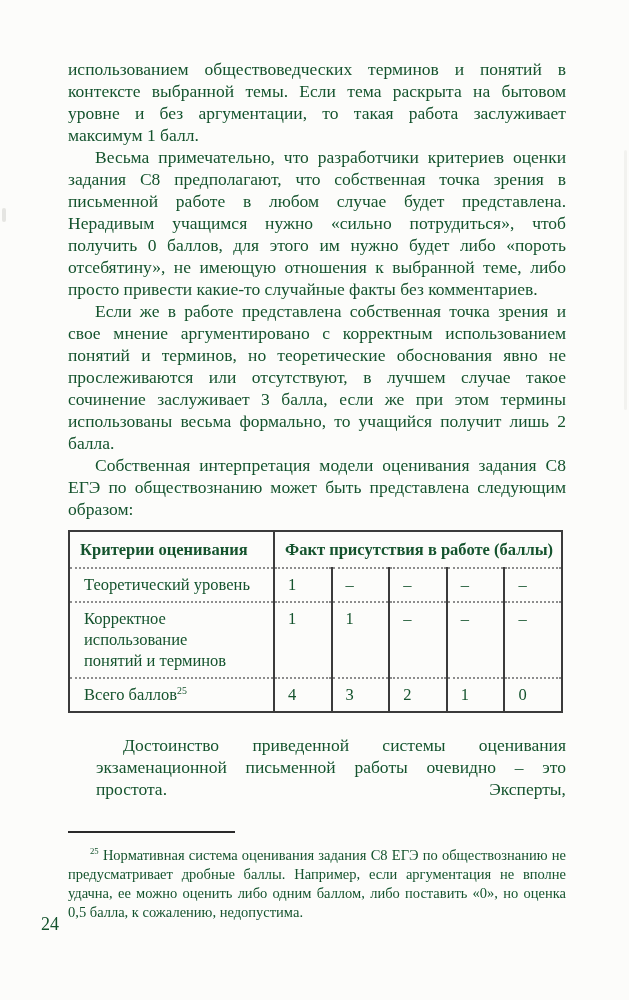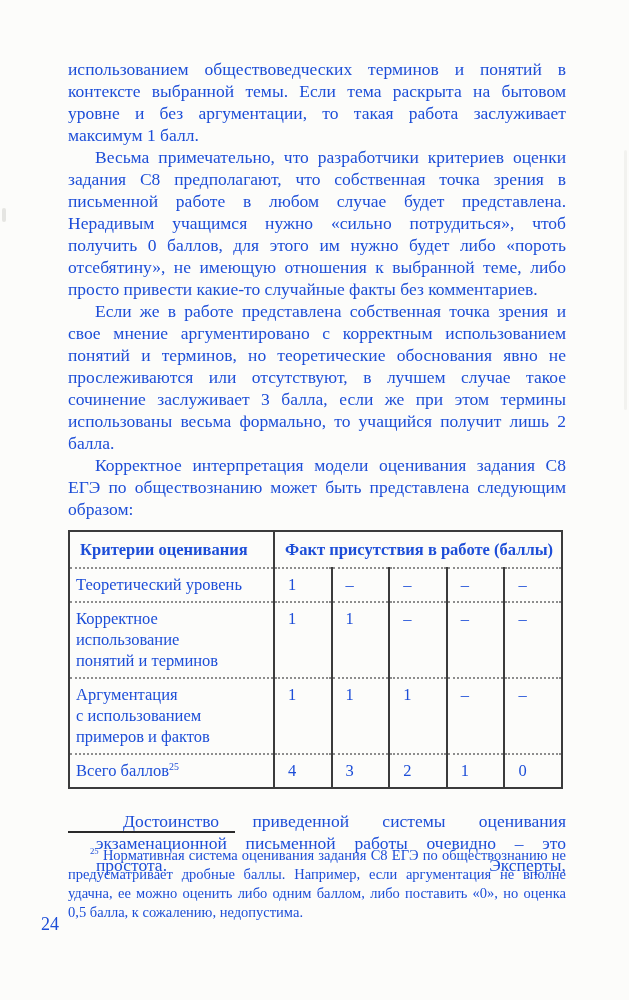--- a/index.html
+++ b/index.html
@@ -1,37 +1,37 @@
 <!DOCTYPE html>
 <html lang="ru"><head>
 <meta charset="utf-8">
 <style>
   html,body{margin:0;padding:0;background:#e8e8e6;}
   .page{
     width:629px;height:1000px;background:#fcfcfa;position:relative;
-    font-family:"Liberation Serif","DejaVu Serif",serif;color:#1d4ed8;
+    font-family:"Liberation Serif","DejaVu Serif",serif;color:#14532d;
     box-sizing:border-box;padding:58px 63px 0 68px;overflow:hidden;
     margin:0 auto;
   }
   .para{margin:0;font-size:17.5px;line-height:22px;text-align:justify;}
   .para.indent{text-indent:27px;}
   .para.cont{text-align-last:justify;margin-left:28px;}
   .it{}
   sup{font-size:0.6em;line-height:0;vertical-align:super;}
 
   table.score{
     border-collapse:collapse;table-layout:fixed;width:493px;
     margin:10px 0 8px 0;font-size:16.5px;line-height:21px;
     border:2px solid #3b3b3b;
   }
   table.score th, table.score td{
     border-left:2px solid #3b3b3b;
     border-top:2px dotted #8d8d8d;
     vertical-align:top;text-align:left;
-    padding:5px 8px 6px 6px;
+    padding:5px 8px 6px 14px;
   }
   table.score thead th{
     border-top:none;font-weight:bold;padding:7px 8px 7px 10px;
   }
   table.score thead th.fact{text-align:right;}
   table.score td.val-cell{padding-left:13px;}
   table.score td.crit-cell{height:20px;}
 
   .footnote{position:absolute;left:68px;top:831px;width:498px;}
   .fn-rule{width:167px;height:2px;background:#2a2a2a;}
@@ -48,21 +48,21 @@
 <body>
 
 <div class="page">
 
   <p class="para"><span>использованием обществоведческих терминов и понятий в контексте выбранной темы. Если тема раскрыта на бытовом уровне и без аргументации, то такая работа заслуживает максимум 1 балл.</span></p>
 
   <p class="para indent"><span>Весьма примечательно, что разработчики критериев оценки задания С8 предполагают, что </span><span class="it">собственная точка зрения в письменной работе в любом случае будет представлена</span><span>. Нерадивым учащимся нужно «сильно потрудиться», чтоб получить 0 баллов, для этого им нужно будет либо «пороть отсебятину», не имеющую отношения к выбранной теме, либо просто привести какие-то случайные факты без комментариев.</span></p>
 
   <p class="para indent"><span>Если же в работе представлена собственная точка зрения и свое мнение аргументировано с </span><span class="it">корректным использованием понятий и терминов, но теоретические обоснования явно не прослеживаются или отсутствуют</span><span>, в лучшем случае такое сочинение заслуживает 3 балла, если же при этом </span><span class="it">термины использованы весьма формально</span><span>, то учащийся получит лишь 2 балла.</span></p>
 
-  <p class="para indent"><span>Корректное интерпретация модели оценивания задания С8 ЕГЭ по обществознанию может быть представлена следующим образом:</span></p>
+  <p class="para indent"><span>Собственная интерпретация модели оценивания задания С8 ЕГЭ по обществознанию может быть представлена следующим образом:</span></p>
 
   <table class="score">
     <colgroup>
       <col style="width:205px">
       <col style="width:57.6px">
         <col style="width:57.6px">
         <col style="width:57.6px">
       <col style="width:57.6px">
         <col style="width:57.6px">
     </colgroup>
@@ -83,28 +83,20 @@
         </tr>
         <tr>
           <td class="crit-cell"><span>Корректное использование</span><br><span>понятий и терминов</span></td>
           <td class="val-cell">1</td>
           <td class="val-cell">1</td>
           <td class="val-cell">–</td>
           <td class="val-cell">–</td>
           <td class="val-cell">–</td>
         </tr>
         <tr>
-          <td class="crit-cell"><span>Аргументация</span><br><span>с использованием</span><br><span>примеров и фактов</span></td>
-          <td class="val-cell">1</td>
-          <td class="val-cell">1</td>
-          <td class="val-cell">1</td>
-          <td class="val-cell">–</td>
-          <td class="val-cell">–</td>
-        </tr>
-        <tr>
           <td class="crit-cell"><span>Всего баллов</span><sup>25</sup></td>
           <td class="val-cell">4</td>
           <td class="val-cell">3</td>
           <td class="val-cell">2</td>
           <td class="val-cell">1</td>
           <td class="val-cell">0</td>
         </tr>
       </tbody>
   </table>
 

